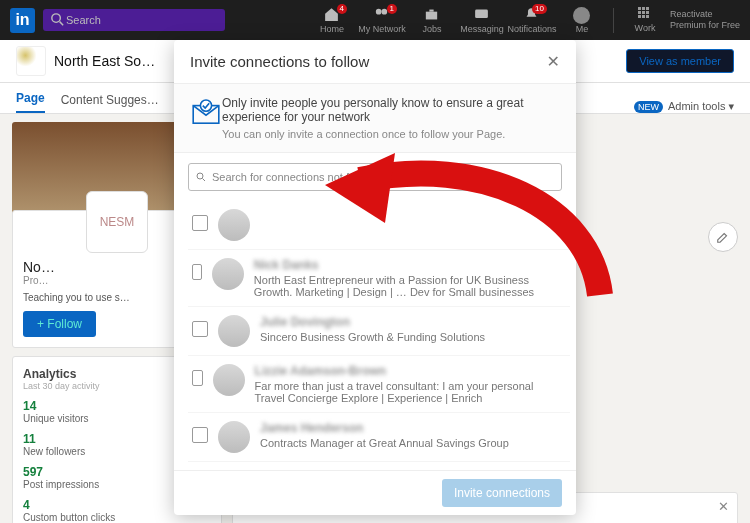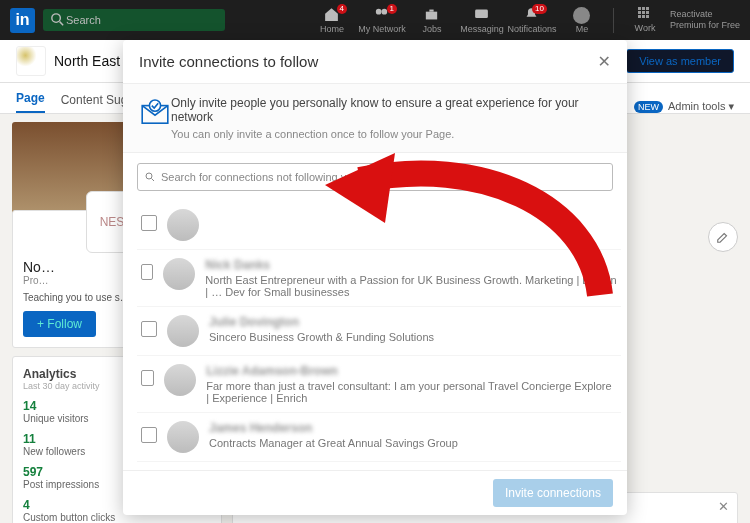--- a/index.html
+++ b/index.html
@@ -1,20 +1,20 @@
 <!DOCTYPE html>
 <html><head>
 <meta charset="utf-8">
 <style>
   html,body{margin:0;padding:0;font-family:-apple-system,Segoe UI,Arial,sans-serif;background:#f3f2ef;color:#222;font-size:13px;overflow:hidden}
   .app{width:750px;height:523px;position:relative}
   
   .topnav{height:40px;background:#1e1e1e;display:flex;align-items:center;padding:0 10px;color:#aaa}
   .logo{width:25px;height:25px;background:#0a66c2;color:#ffffff;font-weight:800;display:flex;align-items:center;justify-content:center;border-radius:3px;font-size:16px}
-  .search{width:170px;height:22px;background:#14532d;border-radius:3px;margin-left:8px;display:flex;align-items:center;padding:0 6px;color:#bbb;font-size:11px}
+  .search{width:170px;height:22px;background:#4c1d95;border-radius:3px;margin-left:8px;display:flex;align-items:center;padding:0 6px;color:#bbb;font-size:11px}
   .navitems{display:flex;margin-left:auto;align-items:center}
   .navitem{display:flex;flex-direction:column;align-items:center;justify-content:center;width:50px;font-size:9px;color:#999;position:relative}
   .navicon{width:17px;height:17px;margin-bottom:1px}
   .navitem .badge{position:absolute;top:-2px;right:10px;background:#cc1016;color:#fff;font-size:8px;border-radius:8px;padding:0 3px;line-height:10px}
   .navsep{width:1px;height:25px;background:#444;margin:0 6px}
   .reactivate{font-size:9px;color:#999;line-height:11px}
   .appgrid{width:14px;height:14px;display:grid;grid-template-columns:repeat(3,3px);grid-template-rows:repeat(3,3px);gap:1px;margin-bottom:2px}
   .appgrid span{background:#999}
   
   .pagehdr{height:42px;background:#fff;border-bottom:1px solid #e0e0e0;display:flex;align-items:center;padding:0 16px}
@@ -44,21 +44,21 @@
   .stat{margin-top:8px}
   .stat .num{color:#15803d;font-weight:600;font-size:12px}
   .stat .lab{color:#666;font-size:10px}
   .rightcol{flex:1}
   .sugcard{background:#fff;border:1px solid #e0e0e0;border-radius:3px;padding:10px;font-size:11px;position:relative;margin-top:240px}
   .sugcard h4{margin:0 0 8px 0;font-size:12px}
   .closex{position:absolute;top:6px;right:8px;color:#888;font-size:13px}
   .editcirc{width:28px;height:28px;border:1px solid #ccc;border-radius:50%;display:flex;align-items:center;justify-content:center;color:#777;background:#fff;margin-left:auto;margin-top:100px}
   
   .overlay{position:absolute;inset:0;display:flex;justify-content:center}
-  .modal{width:504px;margin-top:40px;background:#fff;border-radius:4px;box-shadow:0 4px 20px rgba(0,0,0,.25);height:475px;display:flex;flex-direction:column;overflow:hidden}
+  .modal{width:402px;margin-top:40px;background:#fff;border-radius:4px;box-shadow:0 4px 20px rgba(0,0,0,.25);height:475px;display:flex;flex-direction:column;overflow:hidden}
   .mhdr{display:flex;align-items:center;padding:12px 16px;border-bottom:1px solid #eee}
   .mtitle{font-size:15px;color:#333}
   .mclose{margin-left:auto;color:#777;font-size:16px}
   .mbanner{display:flex;gap:0;padding:12px 16px;border-bottom:1px solid #eee;background:#fbfbfb;align-items:flex-start}
   .envicon{width:32px;height:32px;flex:none}
   .bannerbold{font-size:12px;color:#444}
   .bannersub{font-size:11px;color:#888;margin-top:4px}
   .msearch{margin:10px 14px;border:1px solid #bbb;border-radius:3px;height:26px;display:flex;align-items:center;padding:0 6px;font-size:11px;color:#888}
   .mlist{flex:1;overflow-y:auto;padding:0 6px 0 14px}
   .row{display:flex;align-items:flex-start;padding:8px 4px;border-bottom:1px solid #f4f4f4}

